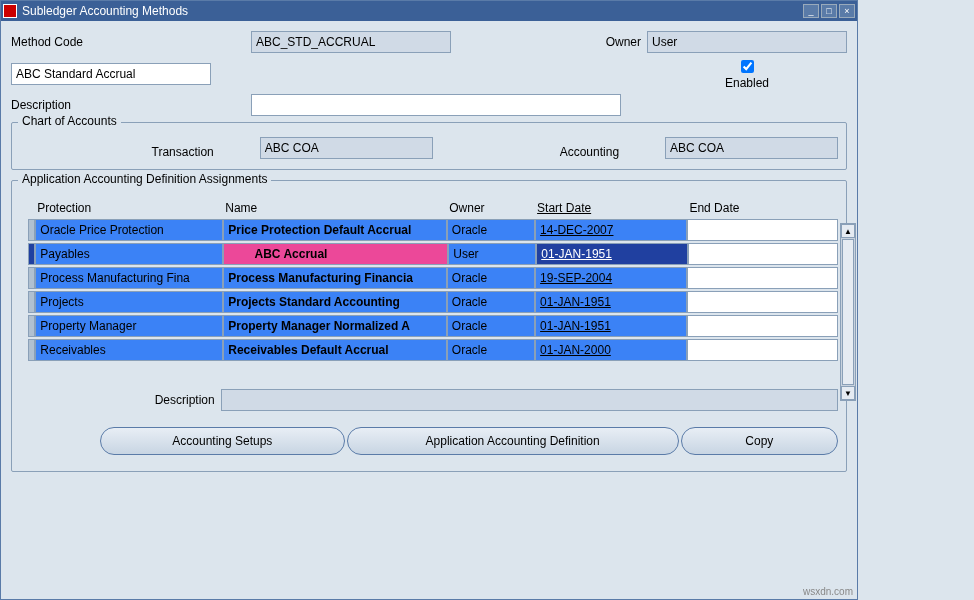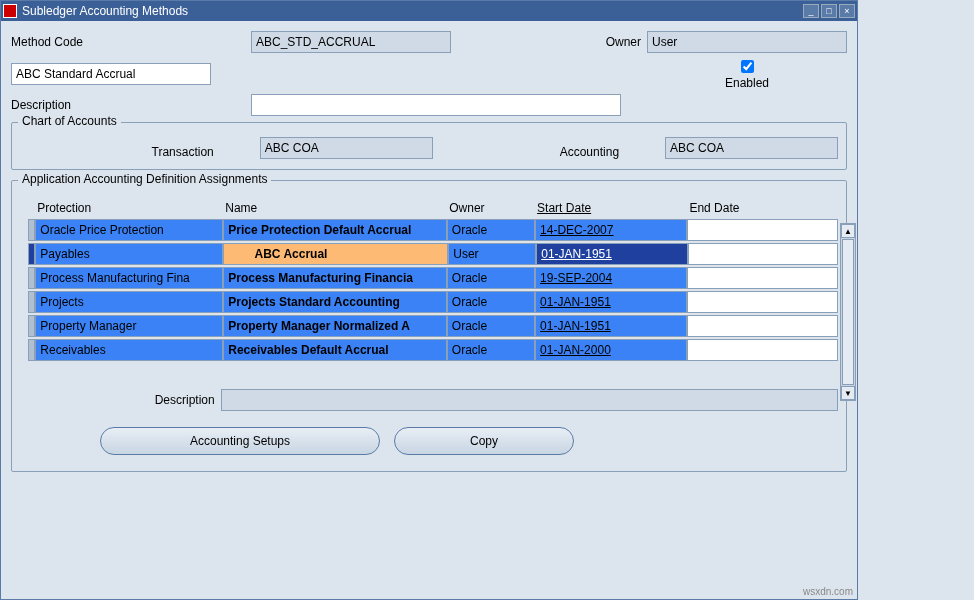--- a/index.html
+++ b/index.html
@@ -122,21 +122,21 @@
     height: 22px;
     border: 1px solid #8aa0b8;
     background: #3b82f6;
     padding: 0 4px;
     display: flex;
     align-items: center;
     overflow: hidden;
     white-space: nowrap;
     margin-right: 0;
   }
-  .cell.highlight { background: #fdba74; padding-left: 31px; }
+  .cell.highlight { background: #ec4899; padding-left: 31px; }
   .cell.sel-date { background: #2040a0; color: #fff; }
   .cell.enddate { background: #fff; }
 
   .scrollbar-v {
     position: absolute;
     right: -18px;
     top: 22px;
     width: 16px;
     height: 178px;
     background: #c8d2de;
@@ -173,21 +173,21 @@
   }
   .bottom-desc .val {
     width: 710px;
     height: 22px;
     background: #d0dae6;
     border: 1px solid #8aa0b8;
   }
 
   .btn-row {
     display: flex;
-    gap: 14px;
+    gap: 2px;
     padding: 4px 0 0 80px;
   }
   .btn {
     height: 28px;
     border: 1px solid #5a7ba8;
     background: linear-gradient(#e8eef5, #c8d5e3);
     border-radius: 14px;
     display: flex;
     align-items: center;
     justify-content: center;
@@ -333,20 +333,21 @@
         </div>
       </div>
 
       <div class="bottom-desc">
         <div class="lbl">Description</div>
         <div class="val"></div>
       </div>
 
       <div class="btn-row">
         <div class="btn b1">Accounting Setups</div>
+        <div class="btn b2">Application Accounting Definition</div>
         <div class="btn b3">Copy</div>
       </div>
     </div>
 
   </div>
 
   <div class="watermark">wsxdn.com</div>
 </div>
 
 </body></html>

